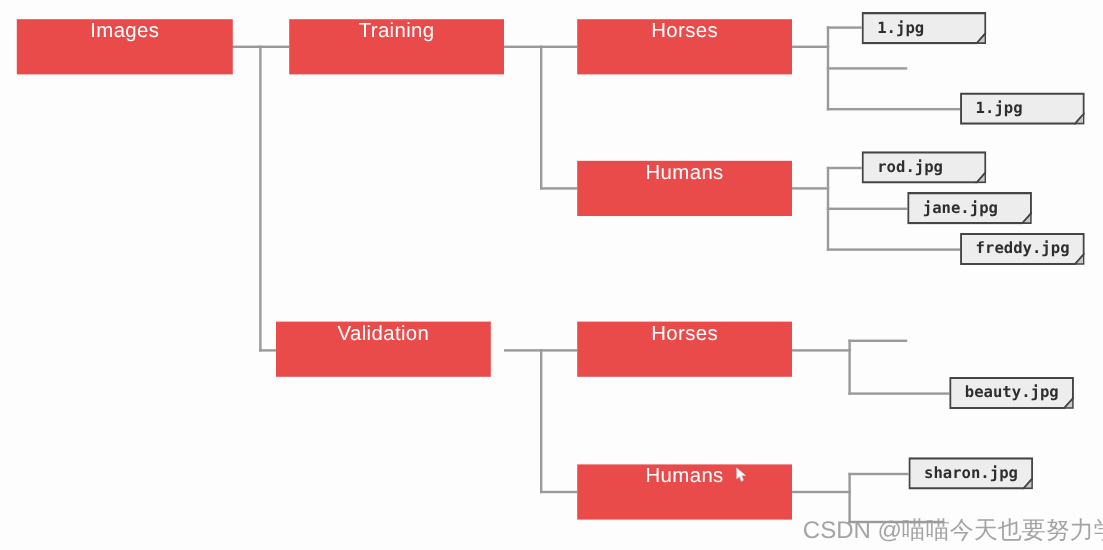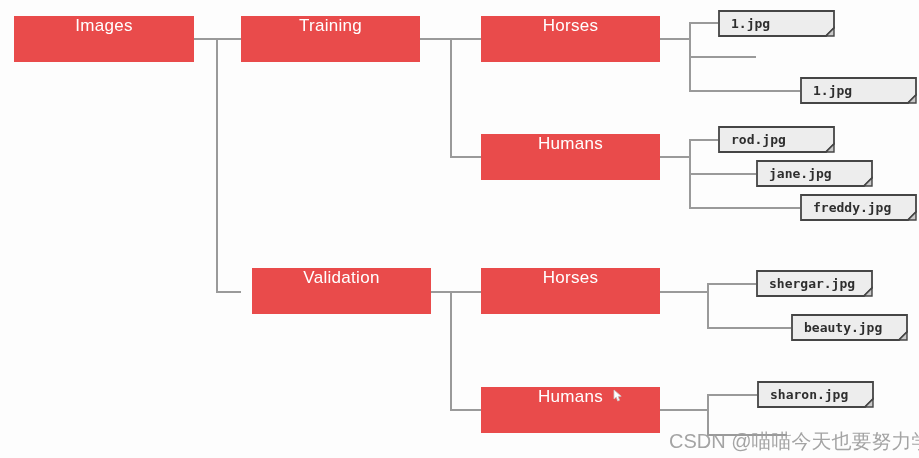--- a/index.html
+++ b/index.html
@@ -18,21 +18,21 @@
     z-index:2;
   }
   .node-label {
     color:#ffffff; font-size:17px; letter-spacing:0.3px;
   }
 
   
   .line { position:absolute; background:#9a9a9a; z-index:1; }
 
   
-  .file { position:absolute; width:117px; height:27px; z-index:3; }
+  .file { position:absolute; width:104px; height:27px; z-index:3; }
   .file-shape { position:absolute; left:0; top:0; width:100%; height:100%; }
   .file-label {
     position:absolute; left:13px; top:50%; transform:translateY(-52%);
     font-family:"DejaVu Sans Mono", monospace;
     font-size:13px; font-weight:bold; color:#2e2e2e; white-space:nowrap;
   }
 
   .watermark {
     position:absolute; left:669px; top:428px; z-index:10;
     font-size:20px; color:#9d9d9d; opacity:0.92; white-space:nowrap;
@@ -85,21 +85,21 @@
   </div>
   <div class="node" style="left:241px;top:16px">
     <span class="node-label">Training</span>
   </div>
   <div class="node" style="left:481px;top:16px">
     <span class="node-label">Horses</span>
   </div>
   <div class="node" style="left:481px;top:134px">
     <span class="node-label">Humans</span>
   </div>
-  <div class="node" style="left:252px;top:268px">
+  <div class="node" style="left:230px;top:268px">
     <span class="node-label">Validation</span>
   </div>
   <div class="node" style="left:481px;top:268px">
     <span class="node-label">Horses</span>
   </div>
   <div class="node" style="left:481px;top:387px">
     <span class="node-label">Humans</span>
   </div>
 
   <div class="file" style="left:718px;top:10px">
@@ -132,27 +132,20 @@
     <span class="file-label">freddy.jpg</span>
   </div>
   <div class="file" style="left:756px;top:160px">
     <svg class="file-shape" viewBox="0 0 117 27" preserveAspectRatio="none">
       <path d="M1,1 H116 V18 L108,26 H1 Z" fill="#ededed" stroke="#454545" stroke-width="1.8"></path>
       <path d="M116,18 L108,26 H116 Z" fill="#c9c9c9" stroke="#454545" stroke-width="1.4"></path>
     </svg>
     <span class="file-label">jane.jpg</span>
   </div>
 
-  <div class="file" style="left:756px;top:270px">
-    <svg class="file-shape" viewBox="0 0 117 27" preserveAspectRatio="none">
-      <path d="M1,1 H116 V18 L108,26 H1 Z" fill="#ededed" stroke="#454545" stroke-width="1.8"></path>
-      <path d="M116,18 L108,26 H116 Z" fill="#c9c9c9" stroke="#454545" stroke-width="1.4"></path>
-    </svg>
-    <span class="file-label">shergar.jpg</span>
-  </div>
   <div class="file" style="left:791px;top:314px">
     <svg class="file-shape" viewBox="0 0 117 27" preserveAspectRatio="none">
       <path d="M1,1 H116 V18 L108,26 H1 Z" fill="#ededed" stroke="#454545" stroke-width="1.8"></path>
       <path d="M116,18 L108,26 H116 Z" fill="#c9c9c9" stroke="#454545" stroke-width="1.4"></path>
     </svg>
     <span class="file-label">beauty.jpg</span>
   </div>
 
   <div class="file" style="left:757px;top:381px">
     <svg class="file-shape" viewBox="0 0 117 27" preserveAspectRatio="none">

